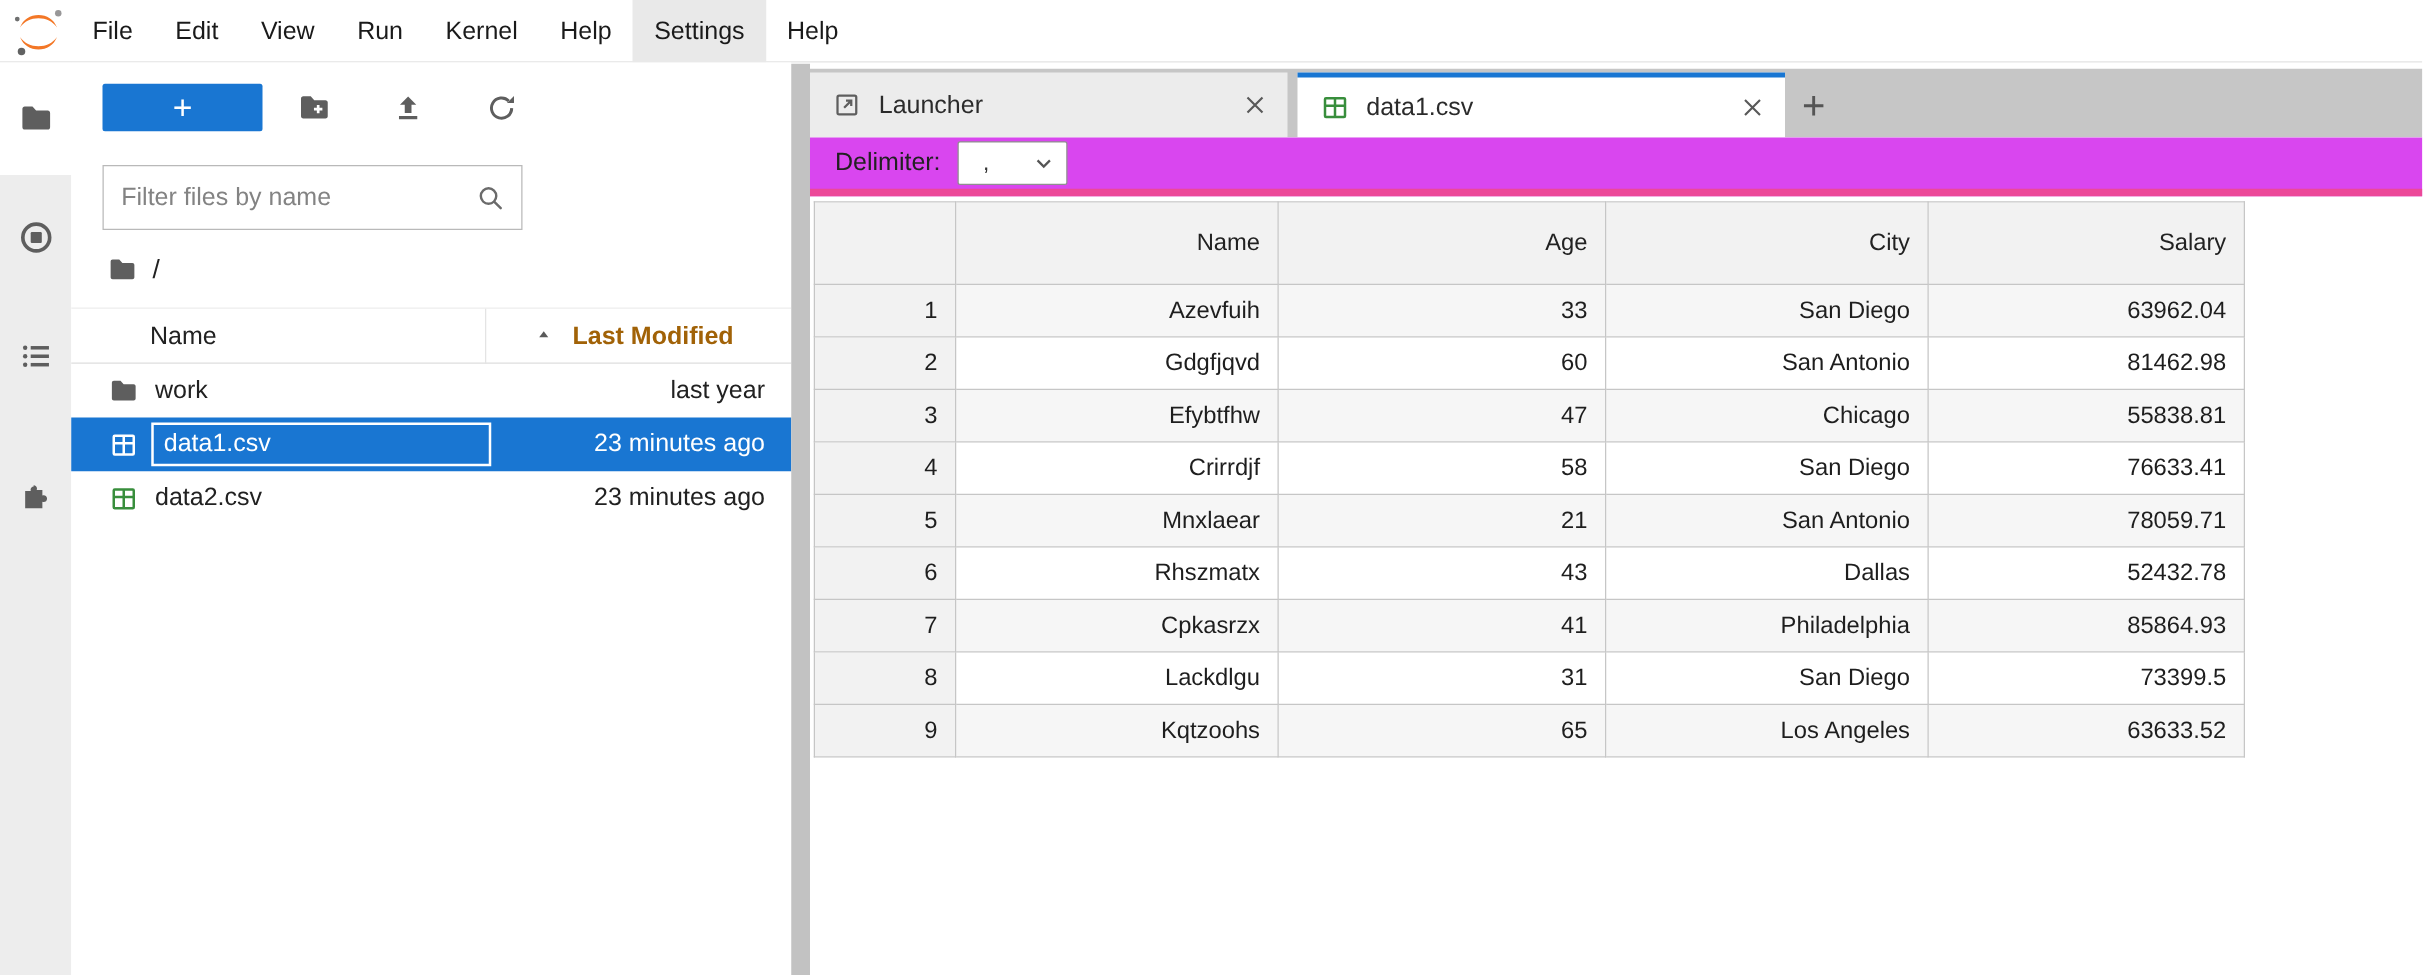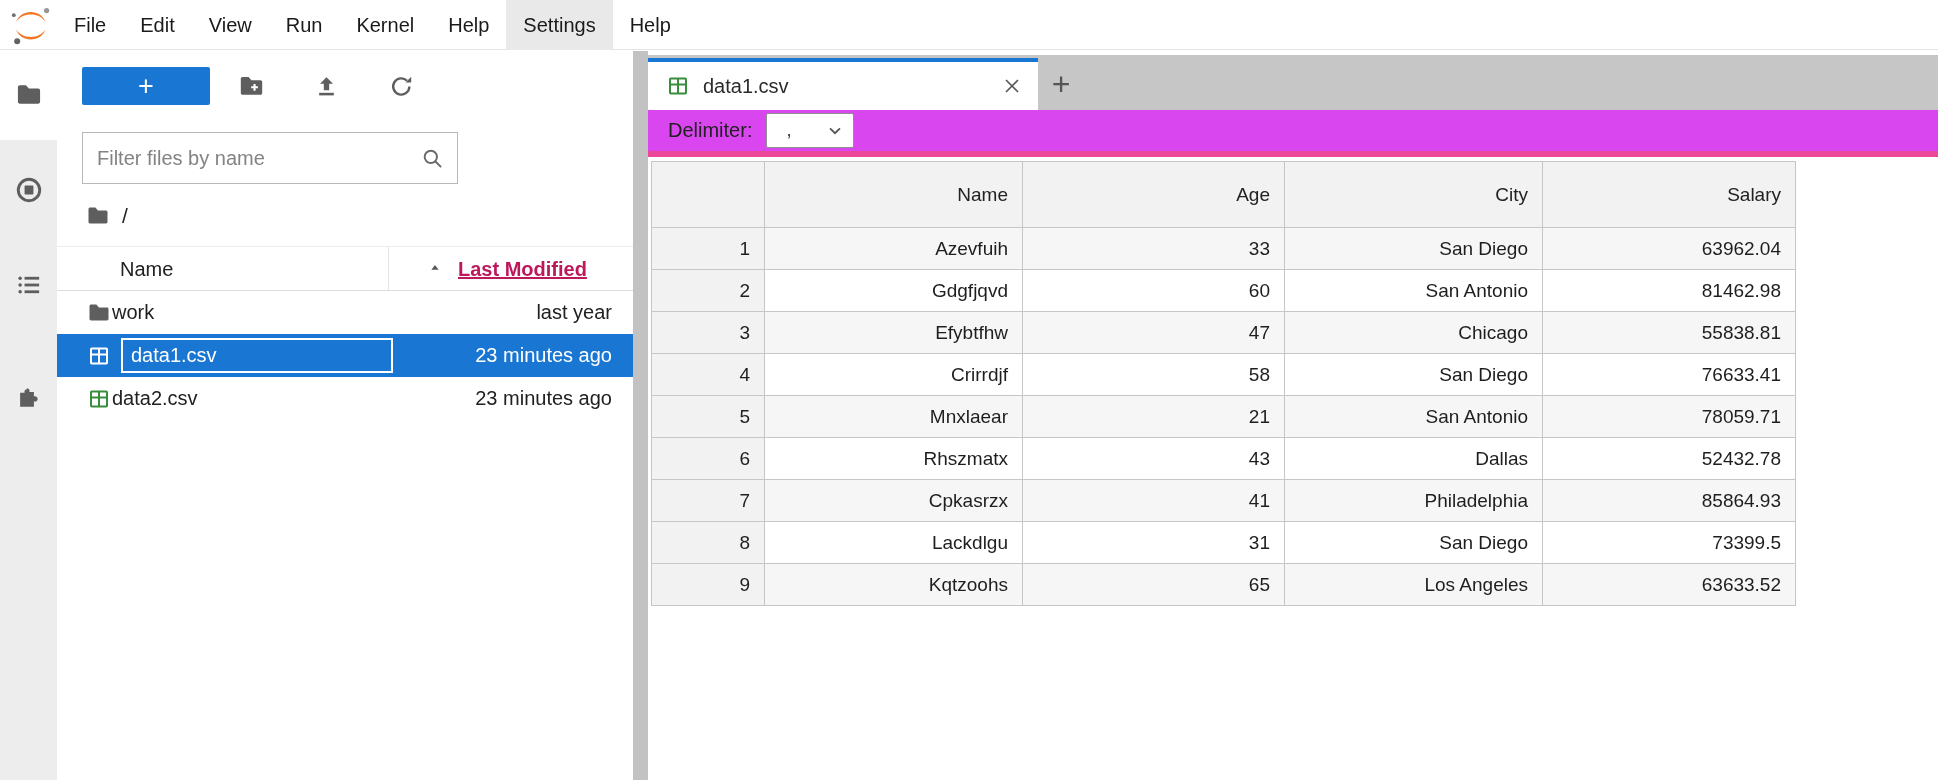--- a/index.html
+++ b/index.html
@@ -24,46 +24,46 @@
   .file-browser { position:absolute; left:57px; top:50px; width:576px; height:730px; background:#fff; }
   .new-launcher-btn { position:absolute; left:25px; top:17px; width:128px; height:38px;
         background:#1976d2; border-radius:2px; color:#fff; font-size:27px; font-weight:400;
         display:flex; align-items:center; justify-content:center; cursor:pointer; }
   .fb-tool-icon { position:absolute; top:23px; width:27px; height:27px; color:#5e5e5e; cursor:pointer; }
   .fb-tool-icon svg { width:27px; height:27px; display:block; }
   .tool-newfolder { left:181px; }
   .tool-upload   { left:256px; }
   .tool-refresh  { left:331px; }
 
-  .filter-box { position:absolute; left:25px; top:82px; width:376px; height:52px;
+  .filter-box { position:absolute; left:25px; top:82px; width:336px; height:52px;
         border:1px solid #b9b9b9; background:#fff;padding-left:28px; }
   .filter-box input { position:absolute; inset:0; border:none; outline:none; width:100%; height:100%;
         padding-left:14px; font-size:20px; font-family:inherit; color:#444; background:transparent; }
   .filter-box input::placeholder { color:#838383; opacity:1; }
   .search-icon { position:absolute; right:11px; top:13px; width:26px; height:26px; color:#6b6b6b; }
   .search-icon svg { width:26px; height:26px; }
 
   .breadcrumb { position:absolute; left:25px; top:148px; height:36px; display:flex; align-items:center; }
   .breadcrumb .crumb-icon { width:24px; height:24px; color:#5e5e5e; margin-left:4px; }
   .breadcrumb .crumb-icon svg { width:24px; height:24px; display:block; }
   .breadcrumb .crumb-sep { margin-left:12px; font-size:21px; color:#212121; }
 
   .fb-header { position:absolute; left:0; top:196px; width:576px; height:45px;
         border-top:1px solid #ededed; border-bottom:1px solid #dedede; }
   .fb-header .hdr-name { position:absolute; left:63px; top:0; line-height:44px; font-size:20px; color:#212121; cursor:pointer; }
   .fb-header .hdr-modified { position:absolute; left:331px; top:0; right:0; height:44px;
         border-left:1px solid #e4e4e4; display:flex; align-items:center; cursor:pointer; }
   .sort-arrow { width:16px; height:16px; margin-left:38px; }
-  .hdr-modified .label { margin-left:15px; font-size:20px; font-weight:700; color:#be185d;text-decoration:underline; }
+  .hdr-modified .label { margin-left:15px; font-size:20px; font-weight:700; color:#a16207; }
 
   .fb-row { position:absolute; left:0; width:576px; height:43px; display:flex; align-items:center;
         font-size:20px; color:#212121; cursor:pointer; }
   .fb-row .file-icon { width:24px; height:24px; margin-left:30px; flex:0 0 auto; }
   .fb-row .file-icon svg { width:24px; height:24px; display:block; }
-  .fb-row .file-name { margin-left:1px; }
+  .fb-row .file-name { margin-left:13px; }
   .fb-row .file-modified { position:absolute; right:21px; font-size:20px; }
   .row-work  { top:241px; }
   .row-data1 { top:284px; }
   .row-data2 { top:327px; }
   .fb-row.selected { background:#1976d2; color:#fff; }
   .icon-folder { color:#5e5e5e; }
   .icon-csv { color:#388e3c; }
   .fb-row.selected .icon-csv { color:#fff; }
   .rename-box { margin-left:10px; width:272px; height:35px; border:2px solid #fff;
         line-height:31px; padding-left:8px; font-size:20px; color:#fff; }
@@ -244,20 +244,34 @@
           </svg>
       </div>
       <span class="file-name">data2.csv</span>
       <span class="file-modified">23 minutes ago</span>
     </div>
   </div>
 
   <div class="panel-divider"></div>
 
   <div class="tab-bar">
+    <div class="tab inactive">
+      <div class="tab-icon">
+        <svg viewBox="0 0 24 24" stroke="#5e5e5e" fill="none" stroke-width="1.8">
+          <rect x="4" y="4.5" width="15" height="15" rx="1.3"></rect>
+          <path d="M9.3 14.2 15 8.5M10.8 8.5H15v4.2"></path>
+        </svg>
+      </div>
+      <span class="tab-label">Launcher</span>
+      <div class="tab-close">
+        <svg viewBox="0 0 24 24">
+            <path d="M6 6l12 12M18 6L6 18" stroke="#595959" stroke-width="1.7"></path>
+          </svg>
+      </div>
+    </div>
     <div class="tab active">
       <div class="tab-icon">
         <svg viewBox="0 0 24 24" stroke="#388e3c" stroke-width="2" fill="none">
             <rect x="4" y="4.5" width="16" height="15" rx="0.8"></rect>
             <line x1="12" y1="4.5" x2="12" y2="19.5"></line>
             <line x1="4" y1="10.5" x2="20" y2="10.5"></line>
           </svg>
       </div>
       <span class="tab-label">data1.csv</span>
       <div class="tab-close">

